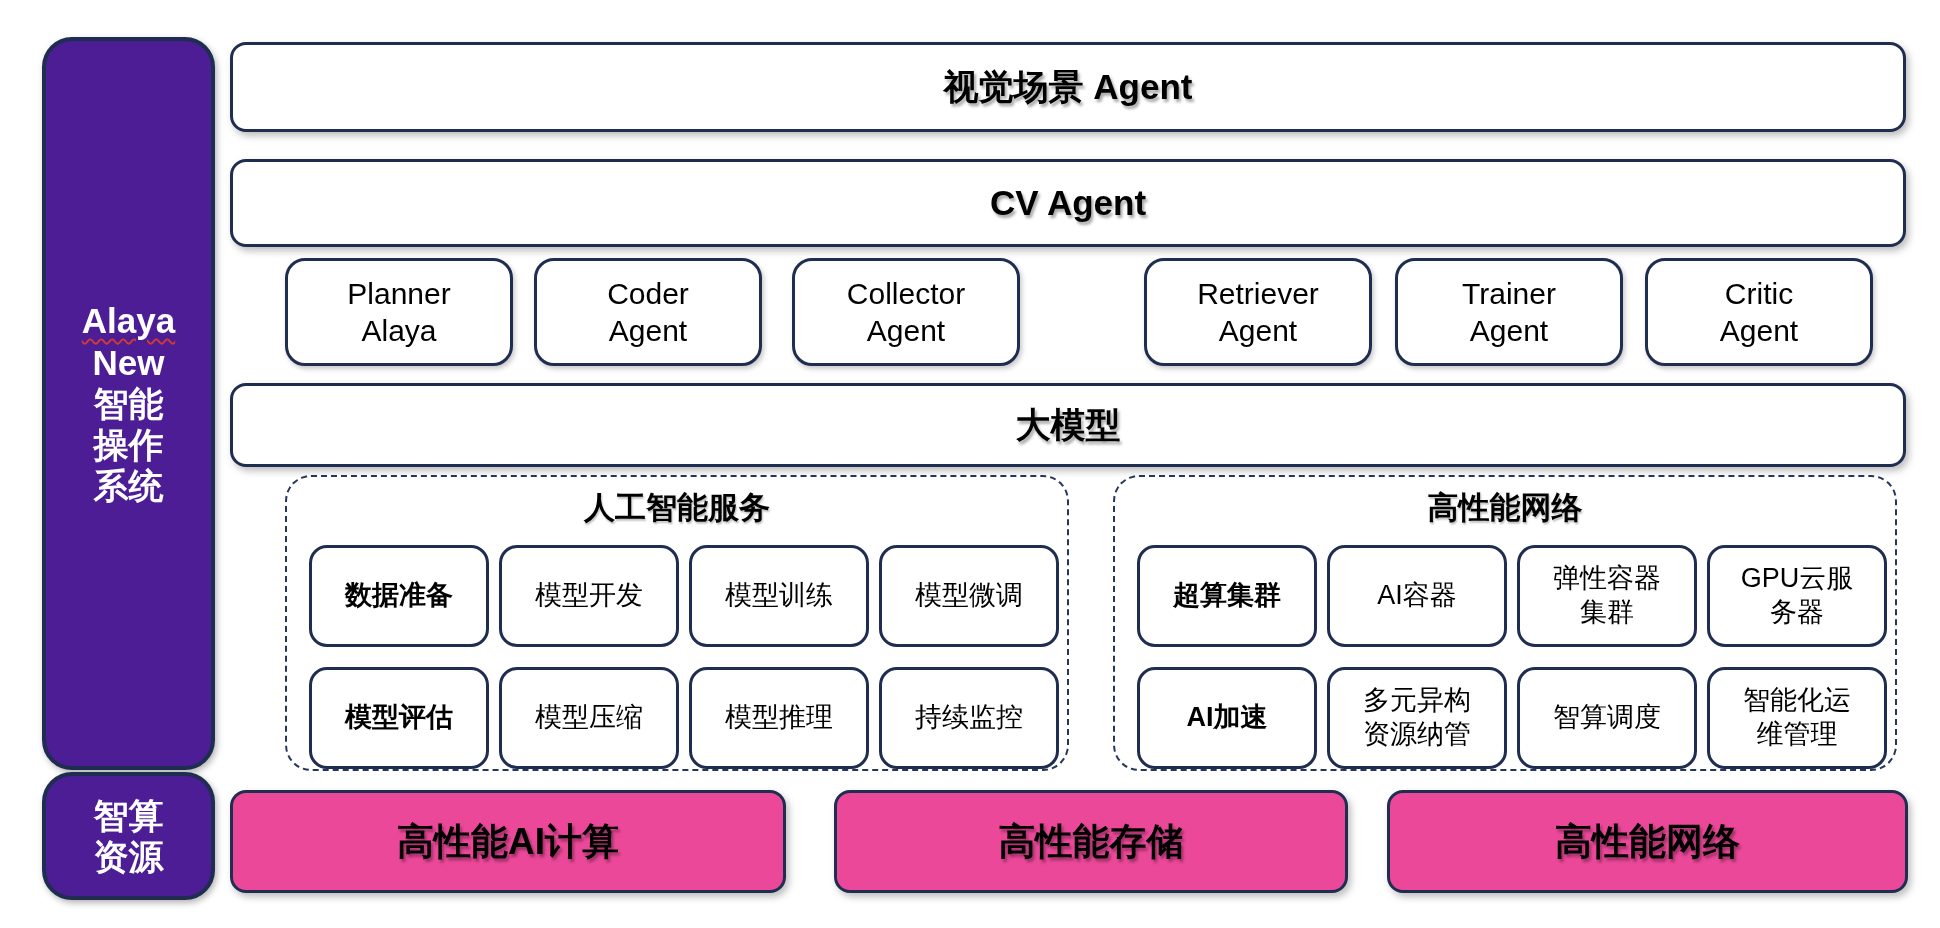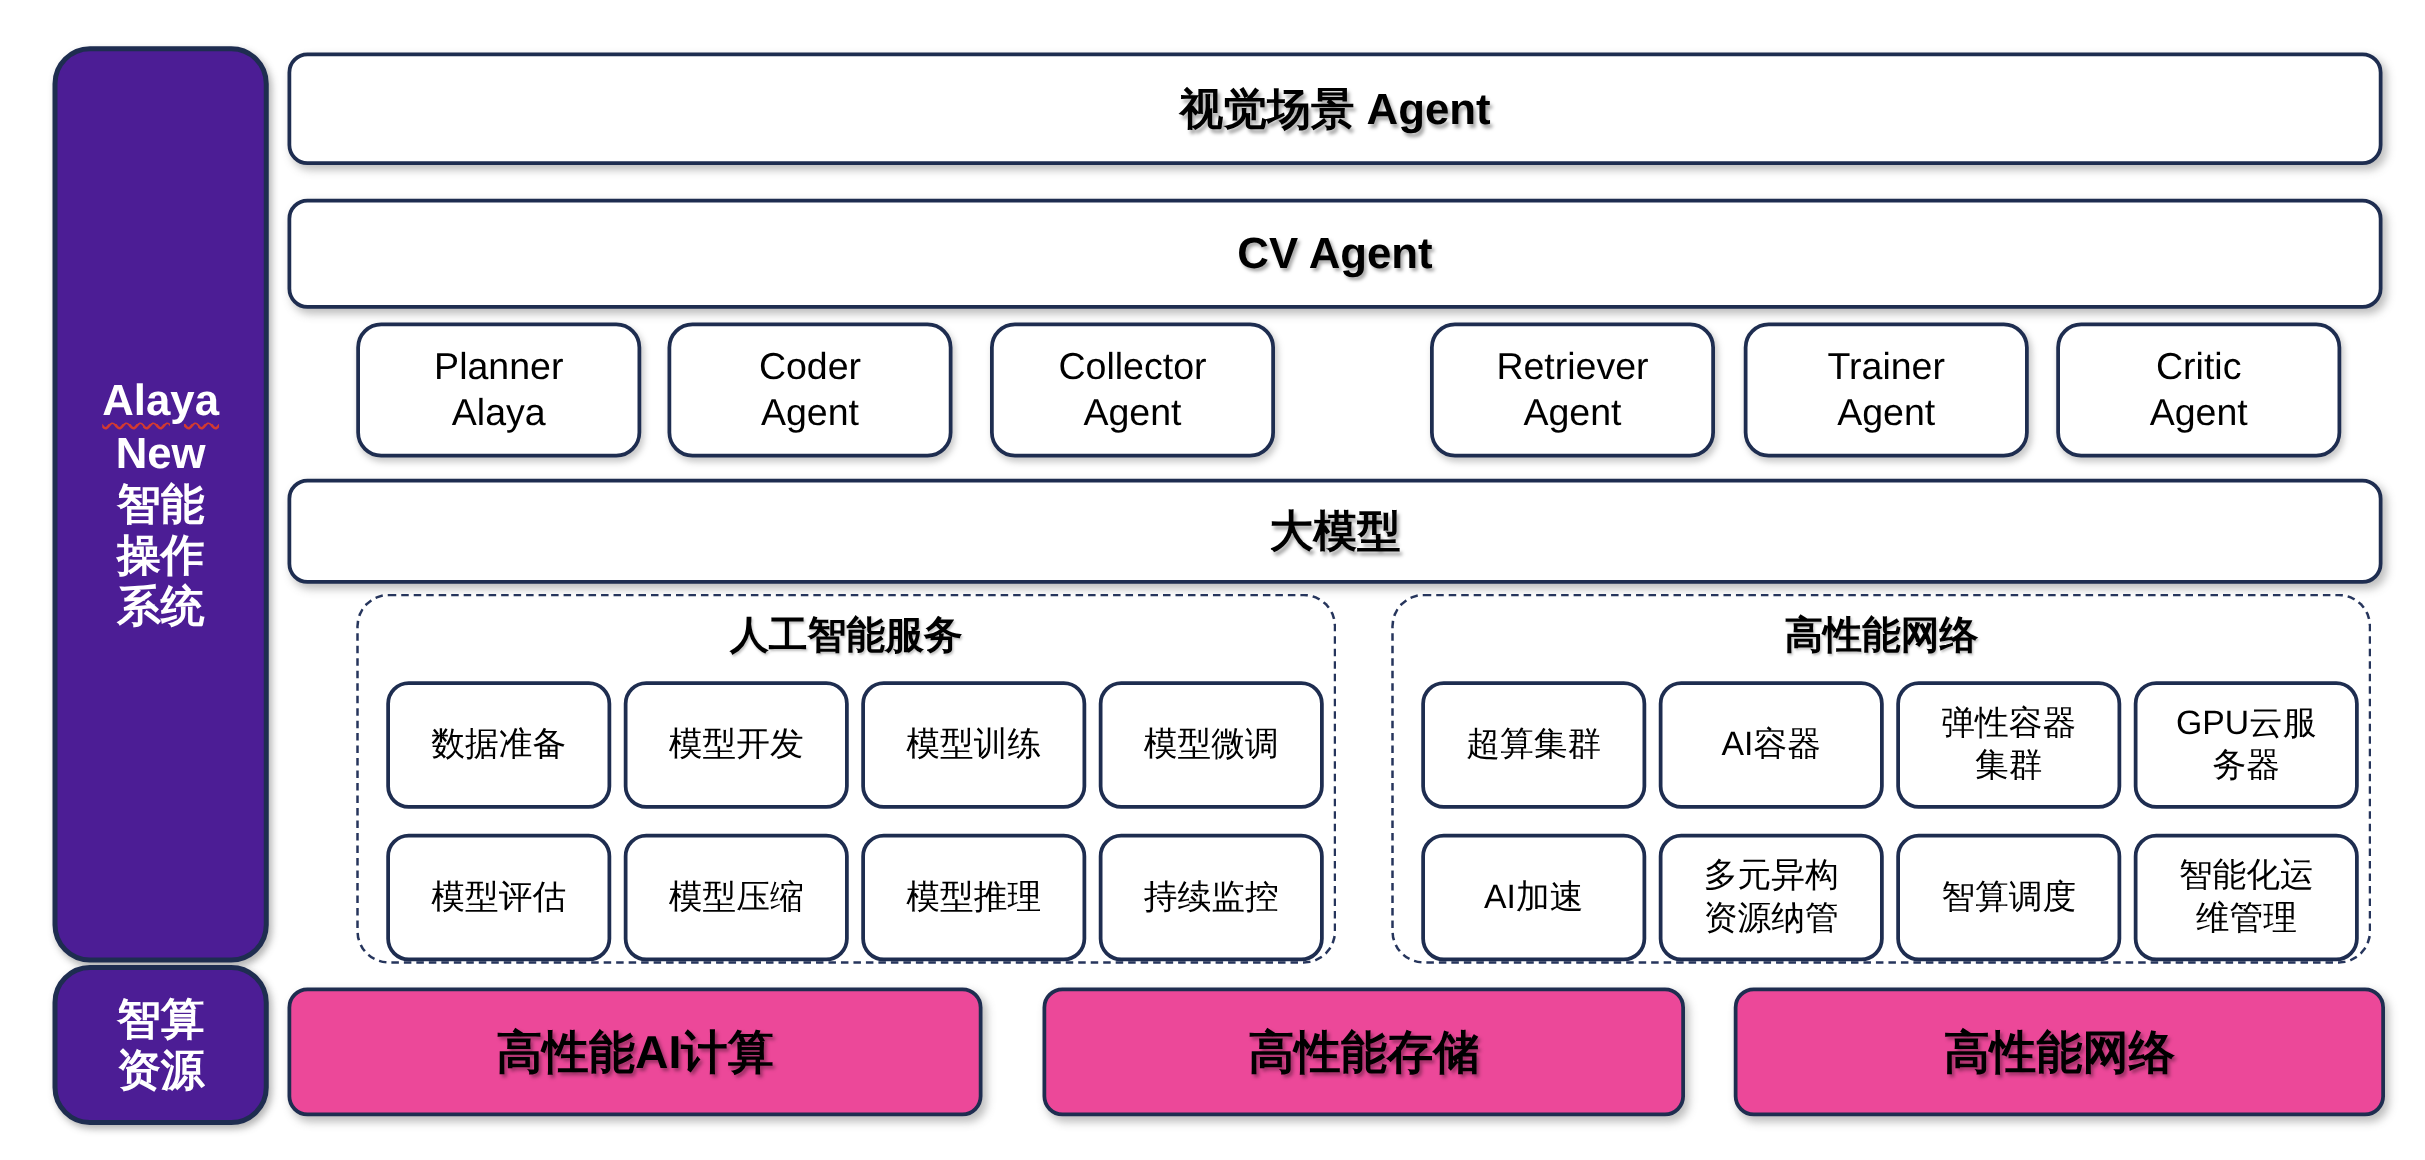--- a/index.html
+++ b/index.html
@@ -72,21 +72,21 @@
   .cell{
     position:absolute;width:174px;height:96px;
     background:#ffffff;
     border:3px solid #1e2d50;
     border-radius:18px;
     display:flex;align-items:center;justify-content:center;
     font-size:27px;color:#000;line-height:1.25;text-align:center;
     white-space:pre-line;
   }
   .r1{top:68px;}  .r2{top:190px;}
-  .c1{left:22px;} .c2{left:212px;} .c3{left:402px;} .c4{left:592px;}
+  .c1{left:22px;font-weight:bold;} .c2{left:212px;} .c3{left:402px;} .c4{left:592px;}
   
   .infra{
     position:absolute;top:790px;height:97px;
     background:#ec4899;
     border:3.5px solid #1e2d50;
     border-radius:16px;
     box-shadow:3px 4px 7px rgba(110,110,110,.45);
     display:flex;align-items:center;justify-content:center;
     font-size:37px;font-weight:bold;color:#000;
     text-shadow:2px 3px 3px rgba(0,0,0,.35);

